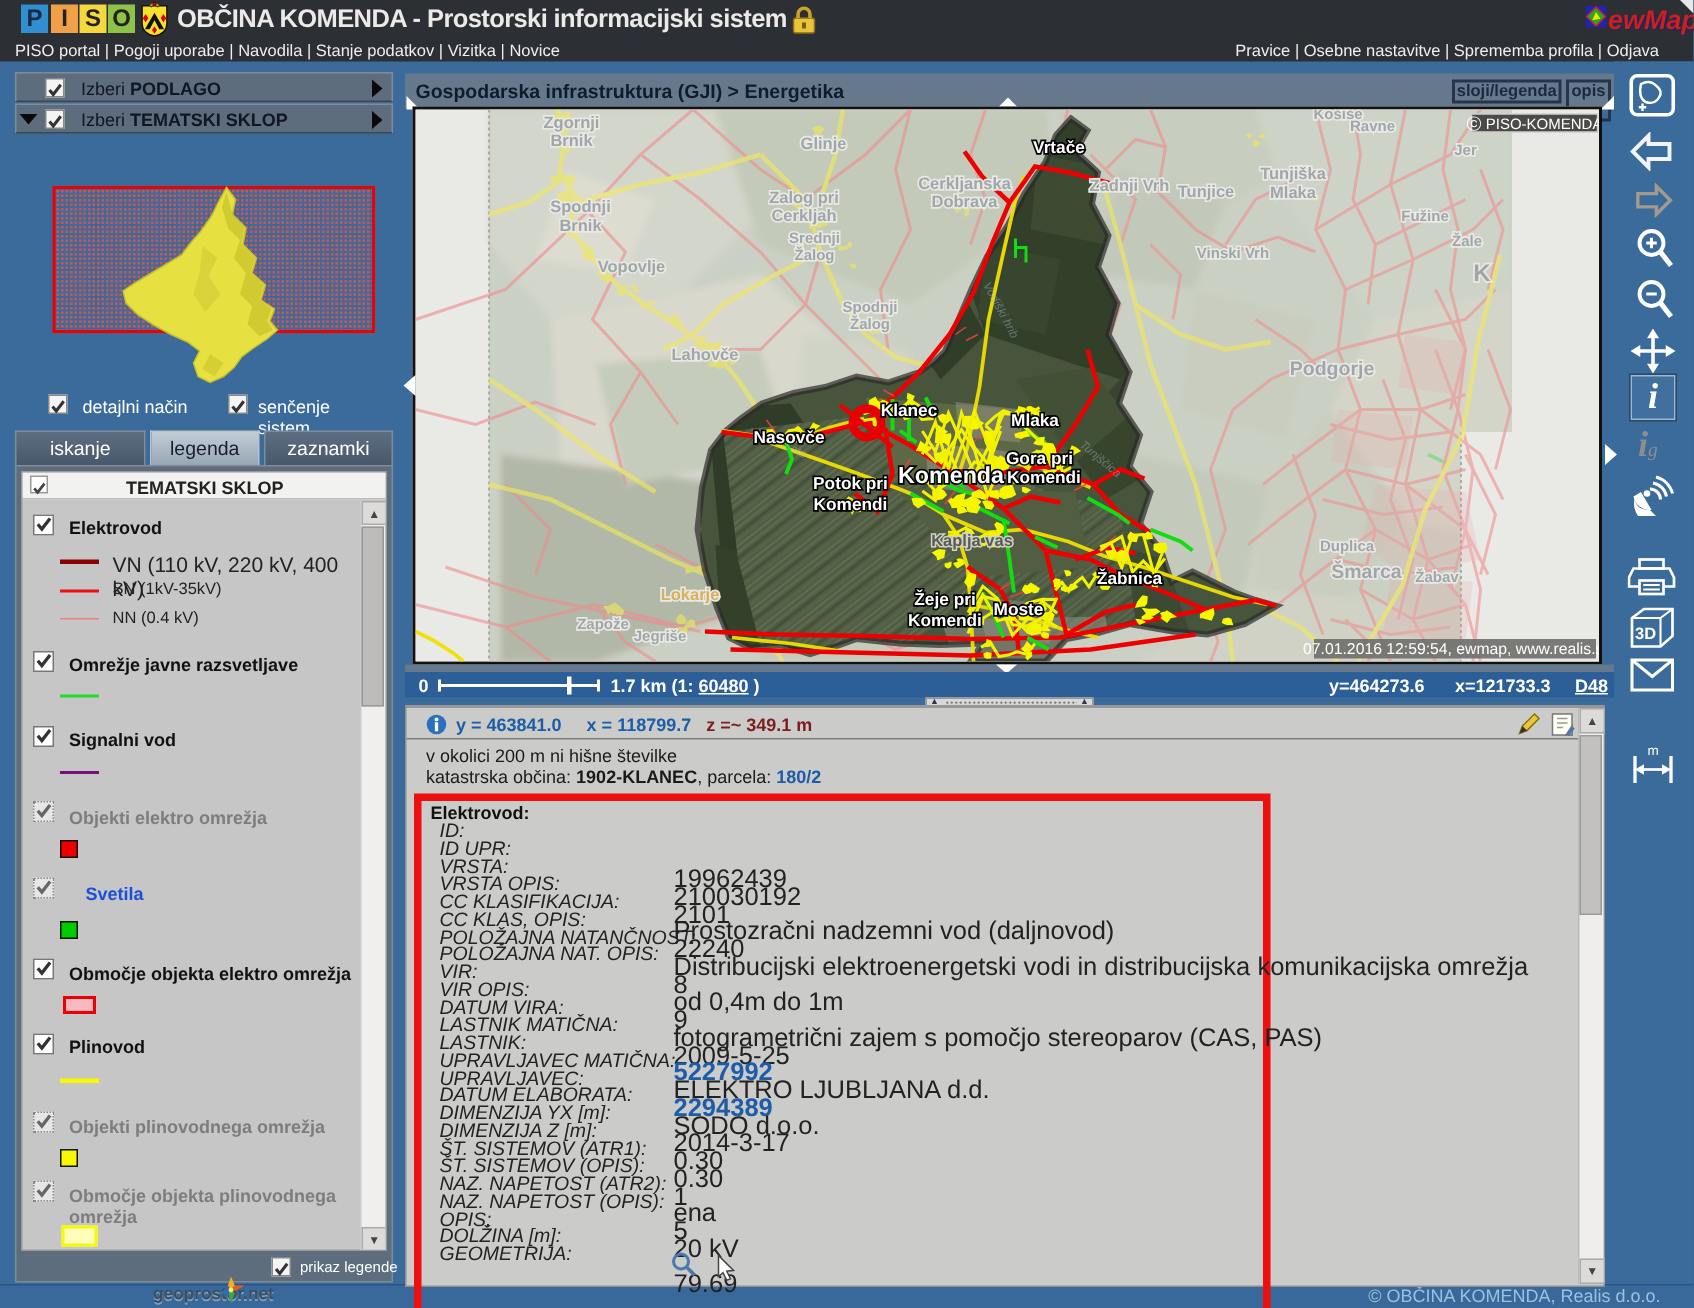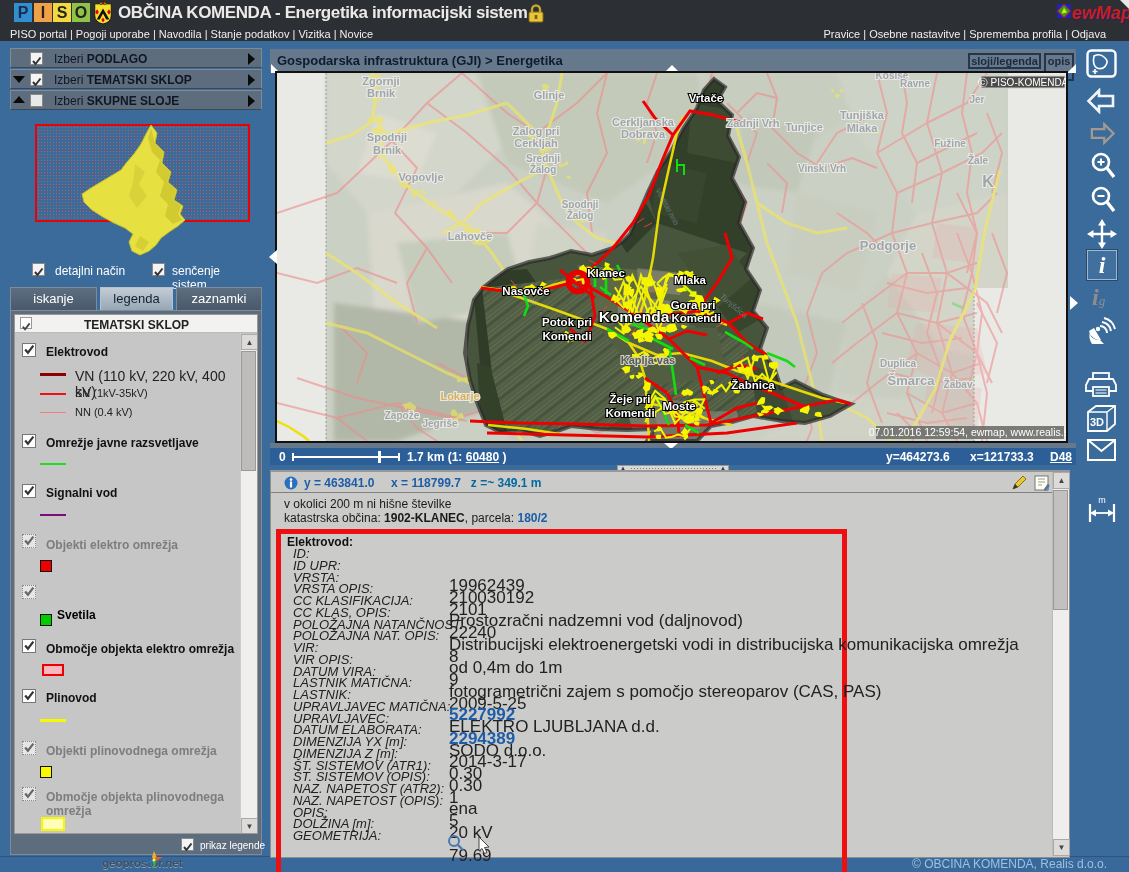--- a/index.html
+++ b/index.html
@@ -19,21 +19,21 @@
 
   <svg class="abs" style="left:92px;top:0px;" width="22" height="26" viewBox="0 0 24 26">
     <path d="M3 3 h18 v13 q0 7 -9 9 q-9 -2 -9 -9 z" fill="#f6e12a" stroke="#111" stroke-width="1"></path>
     <path d="M12 8 L19 20 L15.5 20 L12 13.5 L8.5 20 L5 20 Z" fill="#111"></path>
     <path d="M5.5 9 l2 3 l-2 3 l-2 -3 z" fill="#e00000"></path>
     <path d="M18.5 9 l2 3 l-2 3 l-2 -3 z" fill="#e00000"></path>
     <path d="M12 18 l1.8 2.7 l-1.8 2.7 l-1.8 -2.7 z" fill="#e00000"></path>
     <path d="M8 2.5 q4 -4 8 0 l-1.5 1.5 q-2.5 -2.5 -5 0 z" fill="#c09020" stroke="#111" stroke-width=".6"></path>
     <circle cx="12" cy="1.5" r="1.2" fill="#e00000" stroke="#111" stroke-width=".5"></circle>
   </svg>
-  <div class="abs" style="left:118px;top:3px;color:#eceae6;font-weight:bold;font-size:17px;letter-spacing:-0.4px;">OBČINA KOMENDA - Energetika informacijski sistem</div>
+  <div class="abs" style="left:118px;top:3px;color:#eceae6;font-weight:bold;font-size:17px;letter-spacing:-0.4px;">OBČINA KOMENDA - Prostorski informacijski sistem</div>
 
   <svg class="abs" style="left:527px;top:4px;" width="18" height="19" viewBox="0 0 18 19">
     <rect x="2" y="8" width="14" height="10" rx="1.5" fill="#e8c43a" stroke="#8a6d10" stroke-width="1"></rect>
     <path d="M5 8 v-2.5 a4 4 0 0 1 8 0 V8" fill="none" stroke="#c8a52a" stroke-width="2.4"></path>
     <rect x="7.7" y="11" width="2.6" height="4" fill="#7a5d08"></rect>
   </svg>
 
   <svg class="abs" style="left:1057px;top:4px;" width="14" height="14" viewBox="0 0 14 14">
     <rect x="0" y="0" width="14" height="14" fill="#2222bb"></rect>
     <path d="M7 0 L14 7 L7 14 L0 7 Z" fill="#cc2222"></path>
@@ -56,26 +56,20 @@
     <div class="abs" style="right:6px;top:4px;width:0;height:0;border-left:7px solid #0a0a0a;border-top:6px solid transparent;border-bottom:6px solid transparent;"></div>
   </div>
   <div class="abs" style="left:0;top:21px;width:252px;height:20px;background:#5e6d7d;border:1px solid #7e8b99;border-bottom-color:#3c4754;">
     <div class="abs" style="left:2px;top:6px;width:0;height:0;border-top:7px solid #0a0a0a;border-left:6px solid transparent;border-right:6px solid transparent;"></div>
     <div class="abs" style="left:19px;top:3px;width:13px;height:13px;background:#f4f4f4;border:1px solid #888;"><svg width="11" height="11" viewBox="0 0 11 11">
           <path d="M2 5 L4.5 8 L9.5 1.5" fill="none" stroke="#333" stroke-width="2"></path>
         </svg></div>
     <div class="abs" style="left:43px;top:3px;font-size:12px;color:#101622;">Izberi <b>TEMATSKI SKLOP</b></div>
     <div class="abs" style="right:6px;top:4px;width:0;height:0;border-left:7px solid #0a0a0a;border-top:6px solid transparent;border-bottom:6px solid transparent;"></div>
   </div>
-  <div class="abs" style="left:0;top:42px;width:252px;height:20px;background:#5e6d7d;border:1px solid #7e8b99;border-bottom-color:#3c4754;">
-    <div class="abs" style="left:2px;top:5px;width:0;height:0;border-bottom:7px solid #0a0a0a;border-left:6px solid transparent;border-right:6px solid transparent;"></div>
-    <div class="abs" style="left:19px;top:3px;width:13px;height:13px;background:#e9e9e9;border:1px solid #888;"></div>
-    <div class="abs" style="left:43px;top:3px;font-size:12px;color:#101622;">Izberi <b>SKUPNE SLOJE</b></div>
-    <div class="abs" style="right:6px;top:4px;width:0;height:0;border-left:7px solid #0a0a0a;border-top:6px solid transparent;border-bottom:6px solid transparent;"></div>
-  </div>
 
   <div class="abs" style="left:25px;top:76px;width:215px;height:98px;border:2px solid #ee0000;background-image:radial-gradient(#c45858 0.9px, transparent 1px);background-size:3px 3px;background-color:#3a6b9b;"></div>
   <svg class="abs" style="left:25px;top:76px;overflow:visible;" width="215" height="132" viewBox="0 0 215 132">
     <path d="M116,1 L122,9 L120,19 L129,28 L127,39 L136,48 L133,58 L142,66 L139,76 L148,82 L145,90 L150,96 L143,102 L134,108 L126,114 L121,121 L114,127 L105,131 L97,127 L94,118 L98,110 L90,104 L79,99 L68,93 L57,86 L49,78 L47,70 L56,64 L66,58 L76,52 L86,46 L92,38 L99,30 L106,20 L111,10 Z" fill="#e6e040" stroke="#c8bf2a" stroke-width="1"></path>
     <path d="M116,4 L120,19 L128,28 L126,39 L135,48 L132,58 L141,66 L138,76 L146,82 L143,90 L147,96 L138,100 L130,92 L133,80 L125,72 L129,58 L121,48 L125,36 L117,28 L113,14 Z" fill="#ccc52e" opacity="0.85"></path>
     <path d="M100,40 L110,48 L104,60 L112,72 L102,84 L94,72 L98,58 Z" fill="#d6cf38" opacity="0.8"></path>
     <path d="M105,112 L114,118 L108,127 L100,122 Z" fill="#d2cb30" opacity="0.8"></path>
   </svg>
 
   <div class="abs" style="left:22px;top:215px;width:13px;height:13px;background:#f4f4f4;border:1px solid #888;"><svg width="11" height="11" viewBox="0 0 11 11">
@@ -133,21 +127,21 @@
 
         <div class="abs" style="left:7px;top:200px;width:14px;height:14px;background:#e6e6e6;border:1px dotted #888;"><svg width="12" height="12" viewBox="0 0 11 11">
               <path d="M2 5 L4.5 8 L9.5 1.5" fill="none" stroke="#666" stroke-width="2"></path>
             </svg></div>
         <div class="abs" style="left:31px;top:204px;font-weight:bold;color:#7d7d7d;">Objekti elektro omrežja</div>
         <div class="abs" style="left:25px;top:226px;width:12px;height:12px;background:#ee0000;border:1.5px solid #111;"></div>
 
         <div class="abs" style="left:7px;top:251px;width:14px;height:14px;background:#e6e6e6;border:1px dotted #888;"><svg width="12" height="12" viewBox="0 0 11 11">
               <path d="M2 5 L4.5 8 L9.5 1.5" fill="none" stroke="#666" stroke-width="2"></path>
             </svg></div>
-        <div class="abs" style="left:42px;top:255px;font-weight:bold;color:#000000;margin-top:19px;">Svetila</div>
+        <div class="abs" style="left:42px;top:255px;font-weight:bold;color:#1d4ed8;">Svetila</div>
         <div class="abs" style="left:25px;top:280px;width:12px;height:12px;background:#00cc00;border:1.5px solid #111;"></div>
 
         <div class="abs" style="left:7px;top:305px;width:14px;height:14px;background:#fff;border:1px solid #777;"><svg width="12" height="12" viewBox="0 0 11 11">
               <path d="M2 5 L4.5 8 L9.5 1.5" fill="none" stroke="#333" stroke-width="2"></path>
             </svg></div>
         <div class="abs" style="left:31px;top:308px;font-weight:bold;color:#111;">Območje objekta elektro omrežja</div>
         <div class="abs" style="left:27px;top:330px;width:22px;height:12px;background:#f8b8c0;border:2px solid #ee0000;"></div>
 
         <div class="abs" style="left:7px;top:355px;width:14px;height:14px;background:#fff;border:1px solid #777;"><svg width="12" height="12" viewBox="0 0 11 11">
               <path d="M2 5 L4.5 8 L9.5 1.5" fill="none" stroke="#333" stroke-width="2"></path>
@@ -730,21 +724,21 @@
 </div>
 
 <div class="abs" style="left:270px;top:470px;width:800px;height:388px;background:#cbcbca;border:1px solid #8f8f8f;border-top:2px solid #98989a;">
 
   <div class="abs" style="left:0;top:0;width:798px;height:21px;border-bottom:1px solid #808080;">
     <svg class="abs" style="left:13px;top:4px;" width="14" height="14" viewBox="0 0 14 14">
       <circle cx="7" cy="7" r="6.5" fill="#2a6fc0"></circle>
       <rect x="5.9" y="5.5" width="2.2" height="6" fill="#fff"></rect>
         <circle cx="7" cy="3.6" r="1.3" fill="#fff"></circle>
     </svg>
-    <div class="abs" style="left:33px;top:4px;font-size:12px;font-weight:bold;color:#1d5da8;">y = 463841.0&nbsp;&nbsp;&nbsp;&nbsp;&nbsp;x = 118799.7&nbsp;&nbsp;&nbsp;<span style="color:#0369a1;">z =~ 349.1 m</span></div>
+    <div class="abs" style="left:33px;top:4px;font-size:12px;font-weight:bold;color:#1d5da8;">y = 463841.0&nbsp;&nbsp;&nbsp;&nbsp;&nbsp;x = 118799.7&nbsp;&nbsp;&nbsp;<span style="color:#7f1d1d;">z =~ 349.1 m</span></div>
     <svg class="abs" style="left:740px;top:3px;" width="16" height="16" viewBox="0 0 16 16">
       <path d="M2 14 L4 9 L12 1 L15 4 L7 12 Z" fill="#e8c838" stroke="#8a7010" stroke-width="1"></path>
       <path d="M2 14 L4 9 L7 12 Z" fill="#333"></path>
     </svg>
     <svg class="abs" style="left:762px;top:2px;" width="19" height="18" viewBox="0 0 19 18">
       <rect x="2" y="2" width="13" height="14" fill="#fffff4" stroke="#777" stroke-width="1"></rect>
       <path d="M15 16 L15 10 L11 16 Z" fill="#d8d8c8" stroke="#777" stroke-width="1"></path>
       <path d="M5 5 h7 M5 8 h7 M5 11 h4" stroke="#999" stroke-width="1"></path>
       <path d="M12 16 l4 -5" stroke="#4a78b0" stroke-width="2.2"></path>
     </svg>

